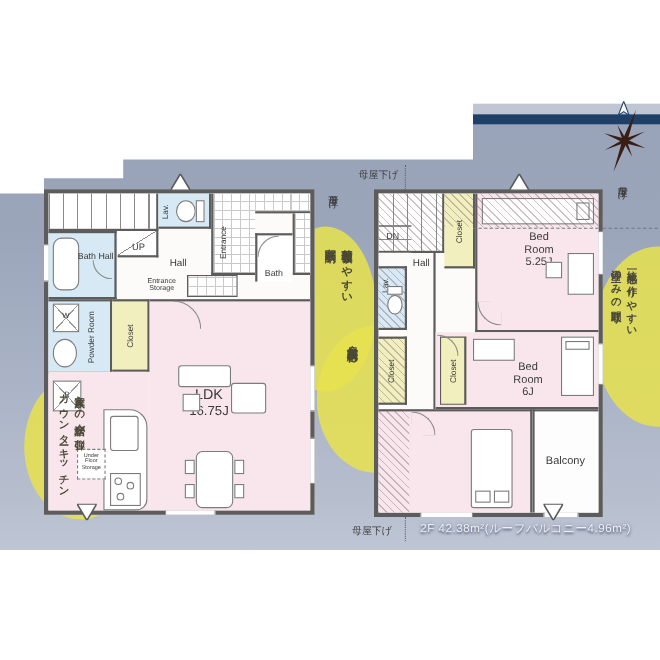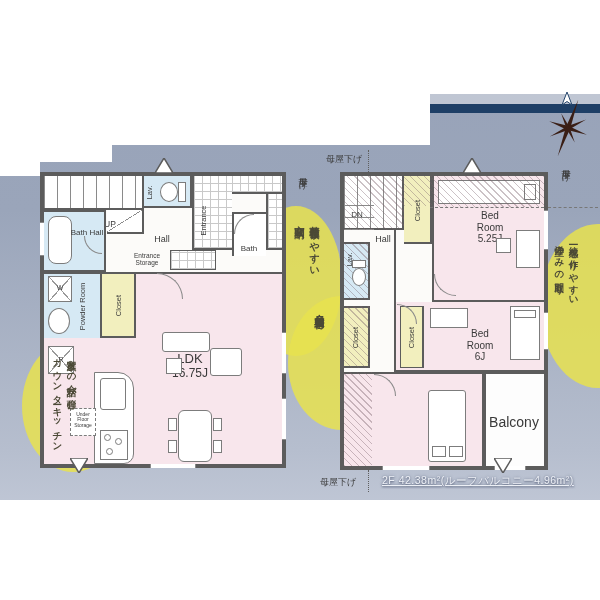--- a/index.html
+++ b/index.html
@@ -67,21 +67,21 @@
 
   <div class="callout" style="left:250px;top:206px;width:92px;height:150px;"></div>
   <div class="callout" style="left:22px;top:340px;width:102px;height:132px;"></div>
   <div class="callout" style="left:288px;top:296px;width:108px;height:134px;"></div>
   <div class="callout" style="left:540px;top:224px;width:116px;height:164px;"></div>
 
   <div class="plan" style="left:40px;top:172px;width:238px;height:288px;">
 
     <div class="room treads-v" style="left:0;top:0;width:100px;height:34px;border-right-width:2px;border-bottom-width:2px;"></div>
     <div class="room diag" style="left:63px;top:34px;width:37px;height:24px;border-right-width:2px;border-bottom-width:2px;background-color:#fff;"></div>
-    <div class="lbl" style="left:54px;top:44px;width:24px;font-size:8.5px;">UP</div>
+    <div class="lbl" style="left:70px;top:44px;width:24px;font-size:8.5px;">UP</div>
 
     <div class="room blue" style="left:100px;top:0;width:48px;height:32px;border-bottom-width:2px;border-right-width:2px;"></div>
     <div class="vwrap" style="left:100px;top:2px;width:12px;height:28px;">
         <span>Lav.</span>
       </div>
     <div class="furn" style="left:116px;top:6px;width:18px;height:20px;border-radius:50%;"></div>
     <div class="furn" style="left:134px;top:6px;width:8px;height:20px;"></div>
 
     <div class="room grid" style="left:148px;top:0;width:40px;height:74px;border-left-width:2px;border-bottom-width:2px;"></div>
     <div class="vwrap" style="left:150px;top:18px;width:18px;height:52px;">
@@ -209,21 +209,21 @@
     <div class="arc" style="left:53px;top:128px;width:20px;height:20px;border-width:1px 1px 0 0;border-radius:0 100% 0 0;"></div>
 
     <div class="room pink" style="left:0;top:196px;width:140px;height:94px;border-top-width:2px;border-right-width:2px;"></div>
     <div class="hatch" style="left:0;top:196px;width:28px;height:94px;"></div>
     <div class="furn" style="left:84px;top:214px;width:38px;height:72px;border-radius:3px;"></div>
     <div class="furn" style="left:88px;top:270px;width:14px;height:11px;"></div>
     <div class="furn" style="left:105px;top:270px;width:14px;height:11px;"></div>
     <div class="arc" style="left:30px;top:198px;width:22px;height:22px;border-width:1px 1px 0 0;border-radius:0 100% 0 0;"></div>
 
     <div class="room" style="left:140px;top:196px;width:60px;height:94px;border-left-width:2px;border-top-width:2px;background:#fdfdfd;"></div>
-    <div class="lbl" style="left:140px;top:238px;width:60px;font-size:14px;">Balcony</div>
+    <div class="lbl" style="left:140px;top:238px;width:60px;font-size:10px;">Balcony</div>
 
     <div class="winv" style="right:-4px;top:34px;height:38px;"></div>
     <div class="winv" style="right:-4px;top:136px;height:36px;"></div>
     <div class="winh" style="bottom:-4px;left:38px;width:46px;"></div>
     <div class="winh" style="bottom:-4px;left:150px;width:30px;"></div>
   </div>
 
   <div class="eaves" style="left:326px;top:153px;">母屋下げ</div>
   <div class="eaves eaves-v" style="left:296px;top:170px;height:52px;">母屋下げ</div>
   <div class="eaves eaves-v" style="left:559px;top:162px;height:52px;">母屋下げ</div>
@@ -254,15 +254,15 @@
     <div>カウンターキッチン</div>
   </div>
   <div class="vtext" style="left:312px;top:306px;height:118px;">
     <div>全居室収納付き</div>
   </div>
   <div class="vtext" style="left:552px;top:238px;height:140px;font-size:9.5px;">
     <div>統一感を作りやすい</div>
     <div>洋室のみの間取り</div>
   </div>
 
-  <div class="area-label" style="left:382px;top:474px;font-size:10.5px;text-decoration:underline;">2F 42.38m²(ルーフバルコニー4.96m²)</div>
+  <div class="area-label" style="left:382px;top:474px;font-size:10.5px;">2F 42.38m²(ルーフバルコニー4.96m²)</div>
 
 </div>
 
 </body></html>

